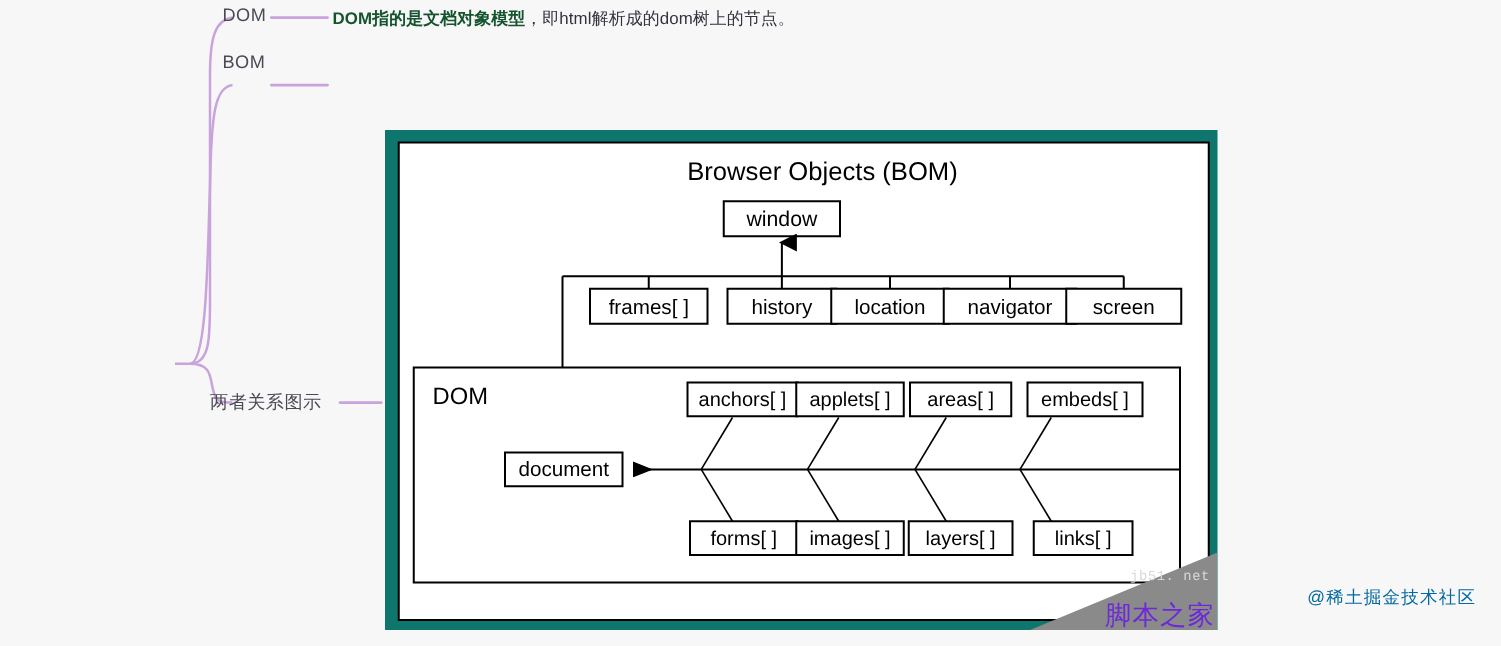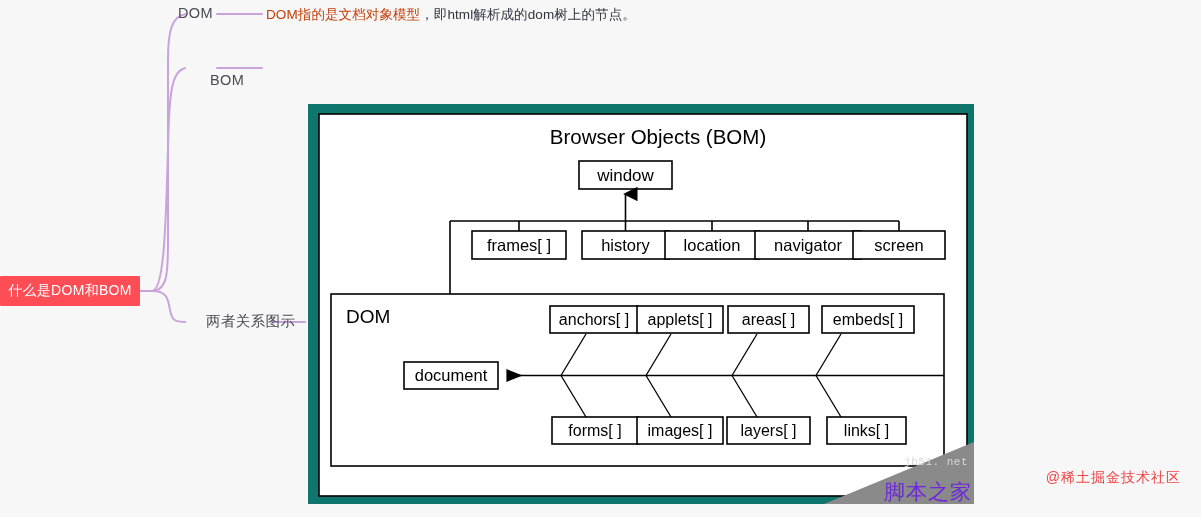--- a/index.html
+++ b/index.html
@@ -36,32 +36,32 @@
   }
 
   .branch-label {
     position: absolute;
     color: #4a4a55;
     font-size: 14.5px;
     white-space: nowrap;
     letter-spacing: 0.4px;
   }
   #label-dom  { left: 178px; top: 5px; }
-  #label-bom  { left: 178px; top: 72px; margin-left: 32px; }
-  #label-rel  { left: 168px; top: 312px; margin-left: 38px; }
+  #label-bom  { left: 178px; top: 42px; }
+  #label-rel  { left: 168px; top: 312px; }
 
   
   .para {
     position: absolute;
     color: #333340;
     font-size: 13.5px;
     line-height: 21px;
     letter-spacing: 0.1px;
   }
-  .para b { font-weight: normal; color: #c2410c; }
+  .para b { font-weight: bold; color: #14532d; }
   #para-dom { left: 266px; top: 4px; width: 920px; }
   #para-bom { left: 266px; top: 39px; width: 920px; }
 
   
   #diagram {
     position: absolute;
     left: 308px; top: 104px;
     width: 666px; height: 400px;
     background: #0f766e;
   }
@@ -87,21 +87,21 @@
   }
   #wm-name {
     position: absolute; right: 2px; bottom: -2px;
     color: #6d28d9; font-size: 21px;
     letter-spacing: 1px;
     font-family: "DejaVu Sans", sans-serif;
   }
   #site-credit {
     position: absolute;
     right: 20px; bottom: 30px;
-    color: #ef4444;
+    color: #0369a1;
     font-size: 14px;
     letter-spacing: 1px;
     white-space: nowrap;
   }
 </style>
 </head>
 <body>
 
 <div id="page">
 
@@ -116,21 +116,20 @@
 
       <path d="M152,291 C168,291 168,300 170,310 C172,320 174,322 186,322"></path>
     </g>
     <g stroke="#c9a3dc" stroke-width="2.2" stroke-linecap="round">
       <line x1="217" y1="14" x2="262" y2="14"></line>
       <line x1="217" y1="68" x2="262" y2="68"></line>
       <line x1="272" y1="322" x2="305" y2="322"></line>
     </g>
   </svg>
 
-  <div class="root-node">什么是DOM和BOM</div>
 
   <div class="branch-label" id="label-dom">DOM</div>
   <div class="branch-label" id="label-bom">BOM</div>
   <div class="branch-label" id="label-rel">两者关系图示</div>
 
   <div class="para" id="para-dom">
     <b>DOM指的是文档对象模型</b><span>，即html解析成的dom树上的节点。</span>
   </div>
 
 

